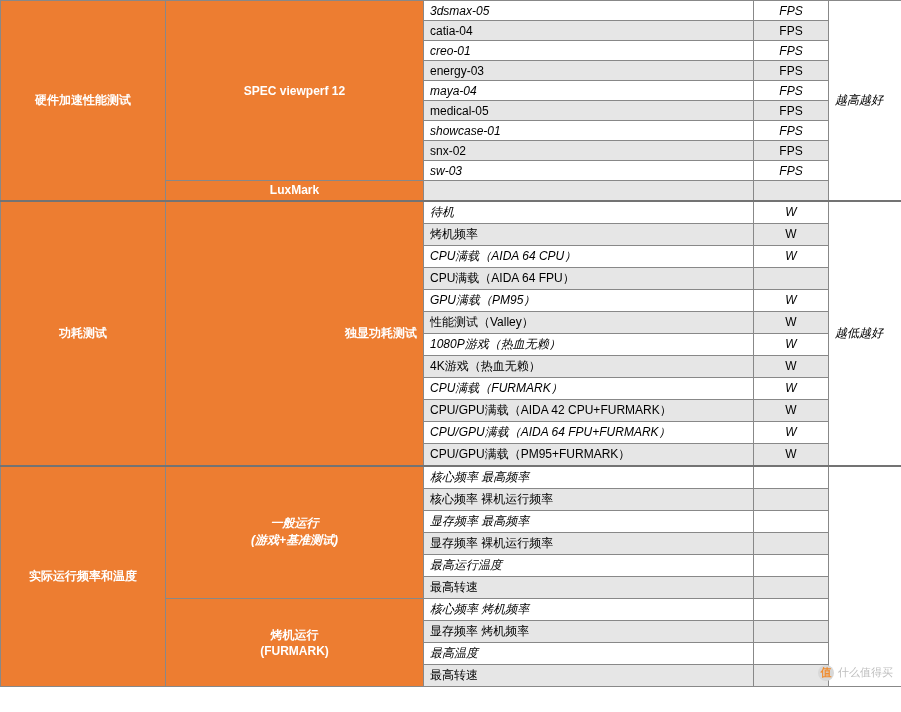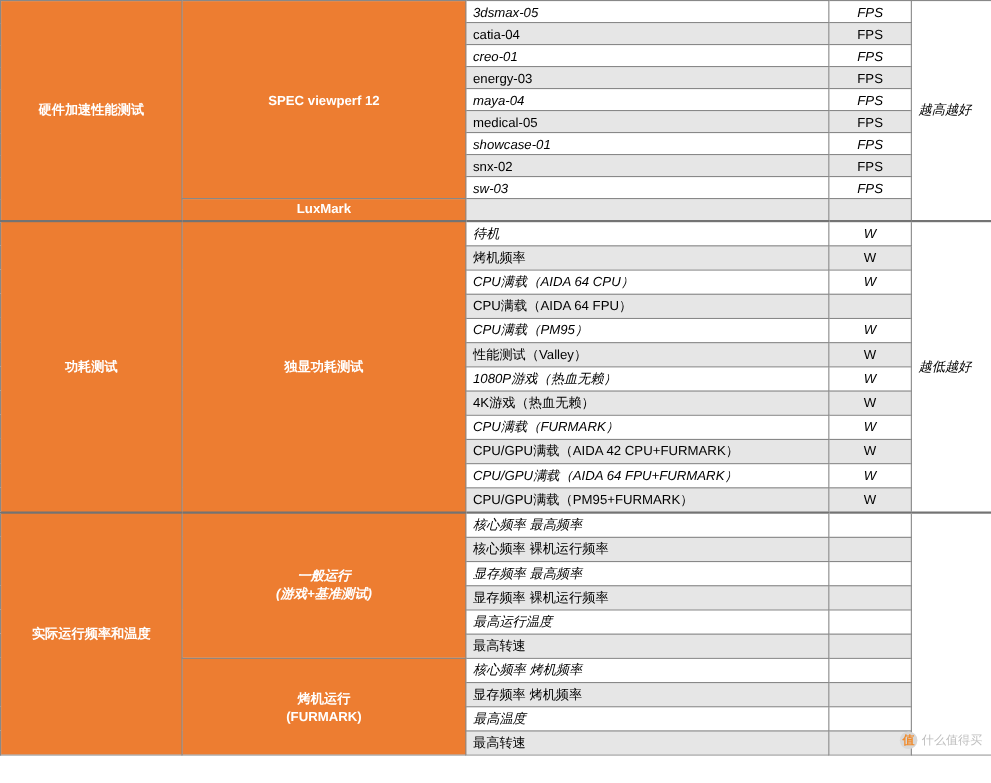--- a/index.html
+++ b/index.html
@@ -66,39 +66,39 @@
         <td class="light">sw-03</td>
         <td class="unit light">FPS</td>
       </tr>
       <tr>
         <td class="orange" rowspan="1" style="white-space: pre-line;">LuxMark</td>
         <td class="shade"></td>
         <td class="unit shade"></td>
       </tr>
       <tr>
         <td class="orange thick-top" rowspan="12">功耗测试</td>
-        <td class="orange thick-top" rowspan="12" style="white-space: pre-line;">独显功耗测试</td>
+        <td class="orange thick-top" rowspan="12" style="white-space: pre-line; text-align: right;">独显功耗测试</td>
         <td class="light thick-top">待机</td>
         <td class="unit light thick-top">W</td>
         <td class="note light thick-top" rowspan="12">越低越好</td>
       </tr>
       <tr>
         <td class="shade">烤机频率</td>
         <td class="unit shade">W</td>
       </tr>
       <tr>
         <td class="light">CPU满载（AIDA 64 CPU）</td>
         <td class="unit light">W</td>
       </tr>
       <tr>
         <td class="shade">CPU满载（AIDA 64 FPU）</td>
         <td class="unit shade"></td>
       </tr>
       <tr>
-        <td class="light">CPU满载（PM95）</td>
+        <td class="light">GPU满载（PM95）</td>
         <td class="unit light">W</td>
       </tr>
       <tr>
         <td class="shade">性能测试（Valley）</td>
         <td class="unit shade">W</td>
       </tr>
       <tr>
         <td class="light">1080P游戏（热血无赖）</td>
         <td class="unit light">W</td>
       </tr>

